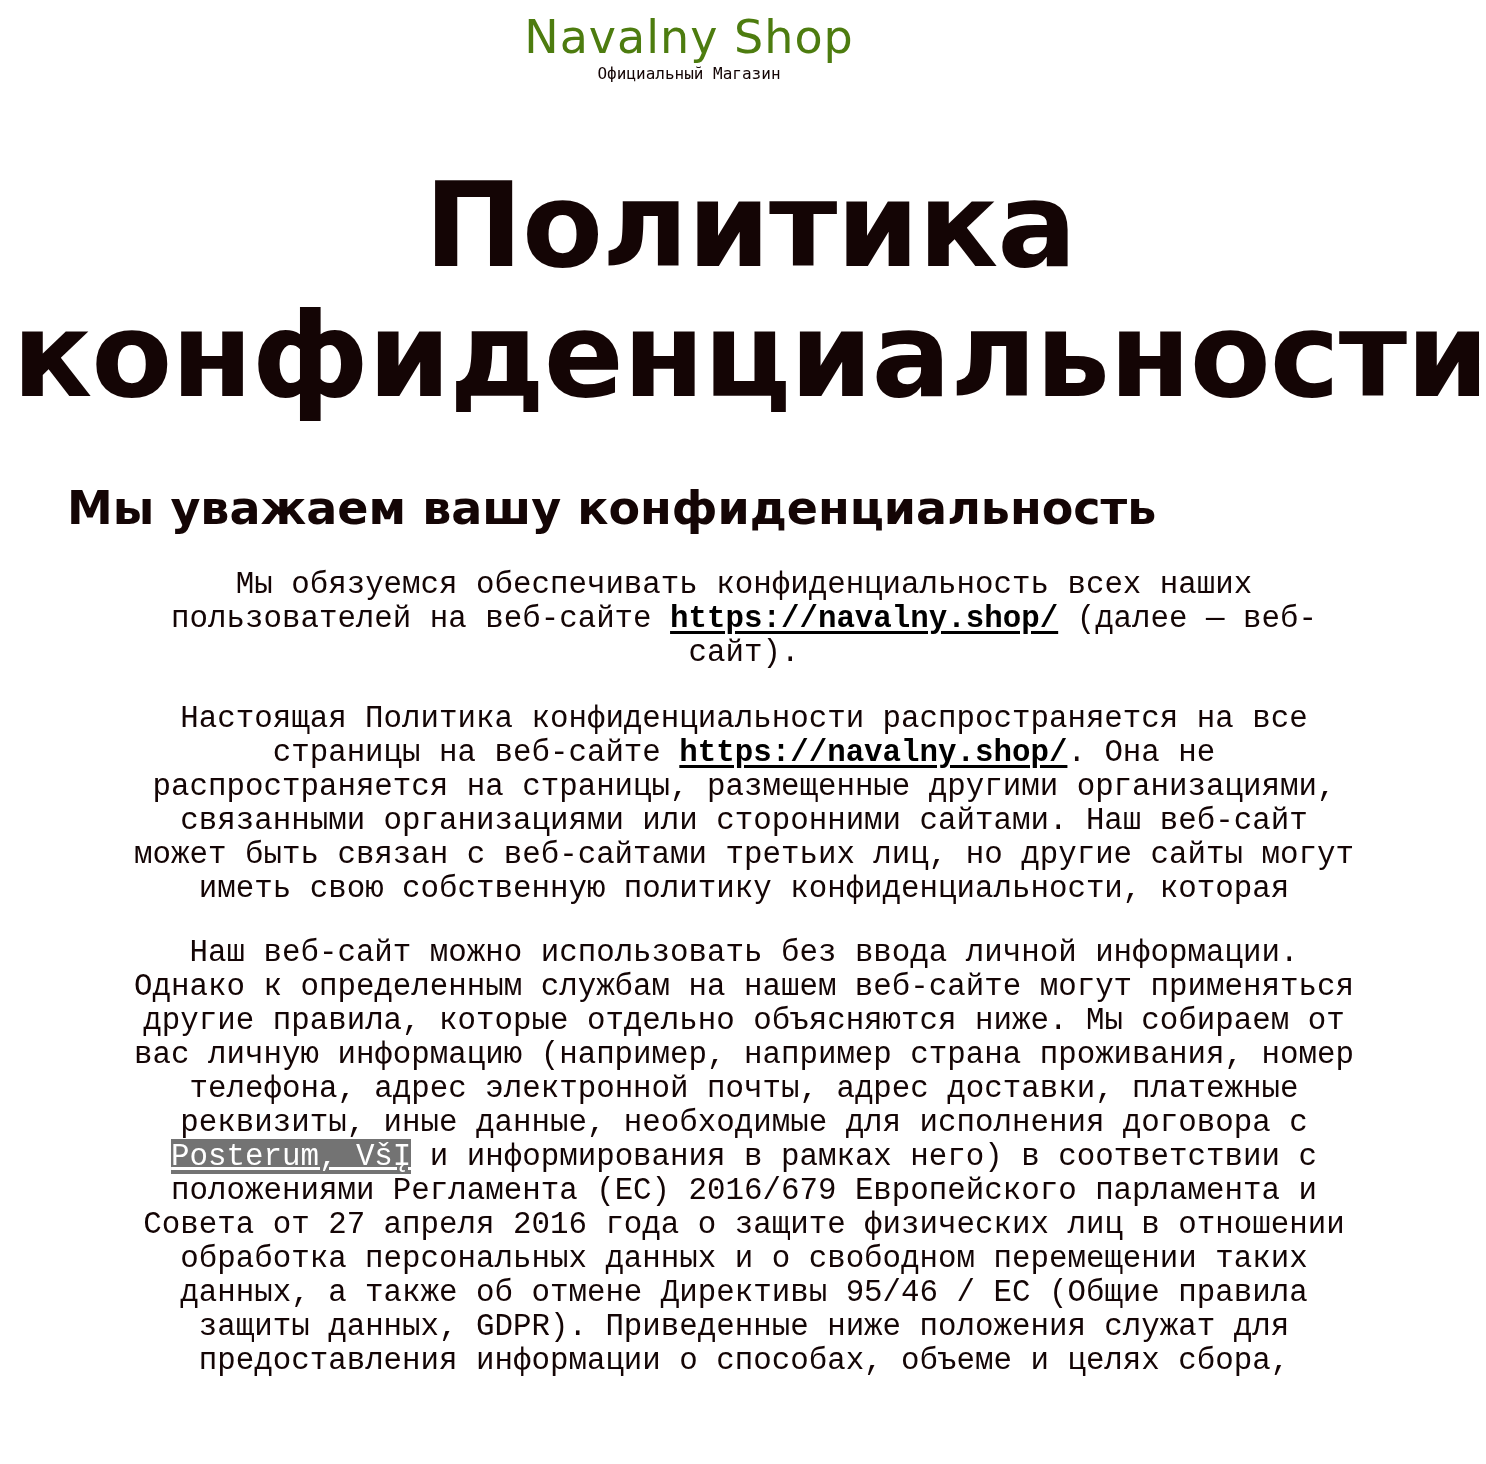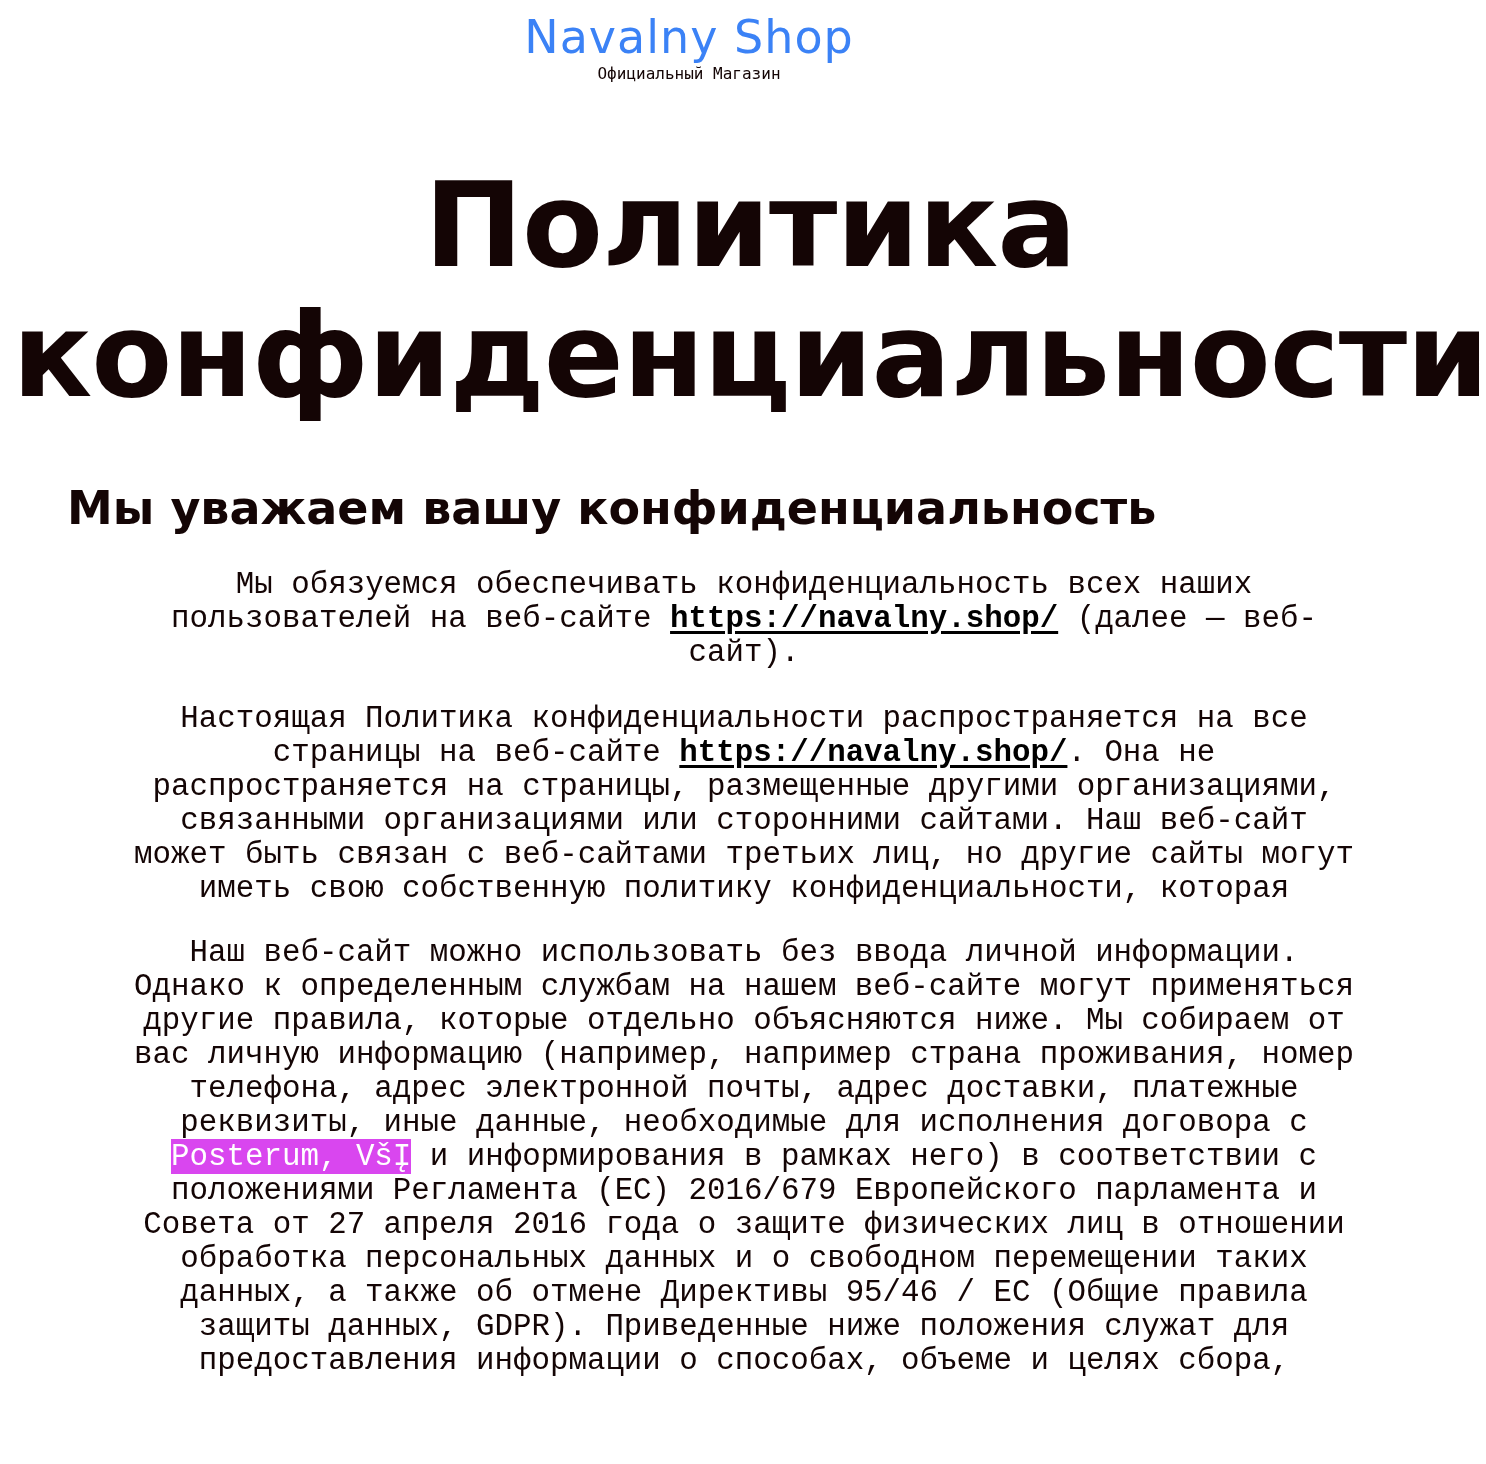--- a/index.html
+++ b/index.html
@@ -21,21 +21,21 @@
     width: 1378px;
     text-align: center;
   }
   .brand {
     display: block;
     font-family: "DejaVu Sans", sans-serif;
     font-size: 46px;
     font-weight: normal;
     line-height: 54px;
     letter-spacing: 1px;
-    color: #3b82f6;
+    color: #4d7c0f;
     text-decoration: none;
   }
   .tagline {
     display: block;
     font-family: "DejaVu Sans Mono", monospace;
     font-size: 16px;
     line-height: 20px;
     color: #140505;
   }
   .page-title {
@@ -77,22 +77,23 @@
   .para { margin: 0 0 32px 0; }
   .para .line { display: block; white-space: pre; text-align: center; }
   .para#p2 { margin-bottom: 30px; }
   a.link {
     color: #000000;
     font-weight: bold;
     text-decoration: underline;
     text-underline-offset: 4px;
   }
   .selected {
-    background: #d946ef;
+    background: #737373;
     color: #ffffff;
+    text-decoration: underline;
   }
 </style>
 </head>
 <body>
 
 <div class="header">
   <a class="brand">Navalny Shop</a>
   <span class="tagline">Официальный Магазин</span>
 </div>
 

